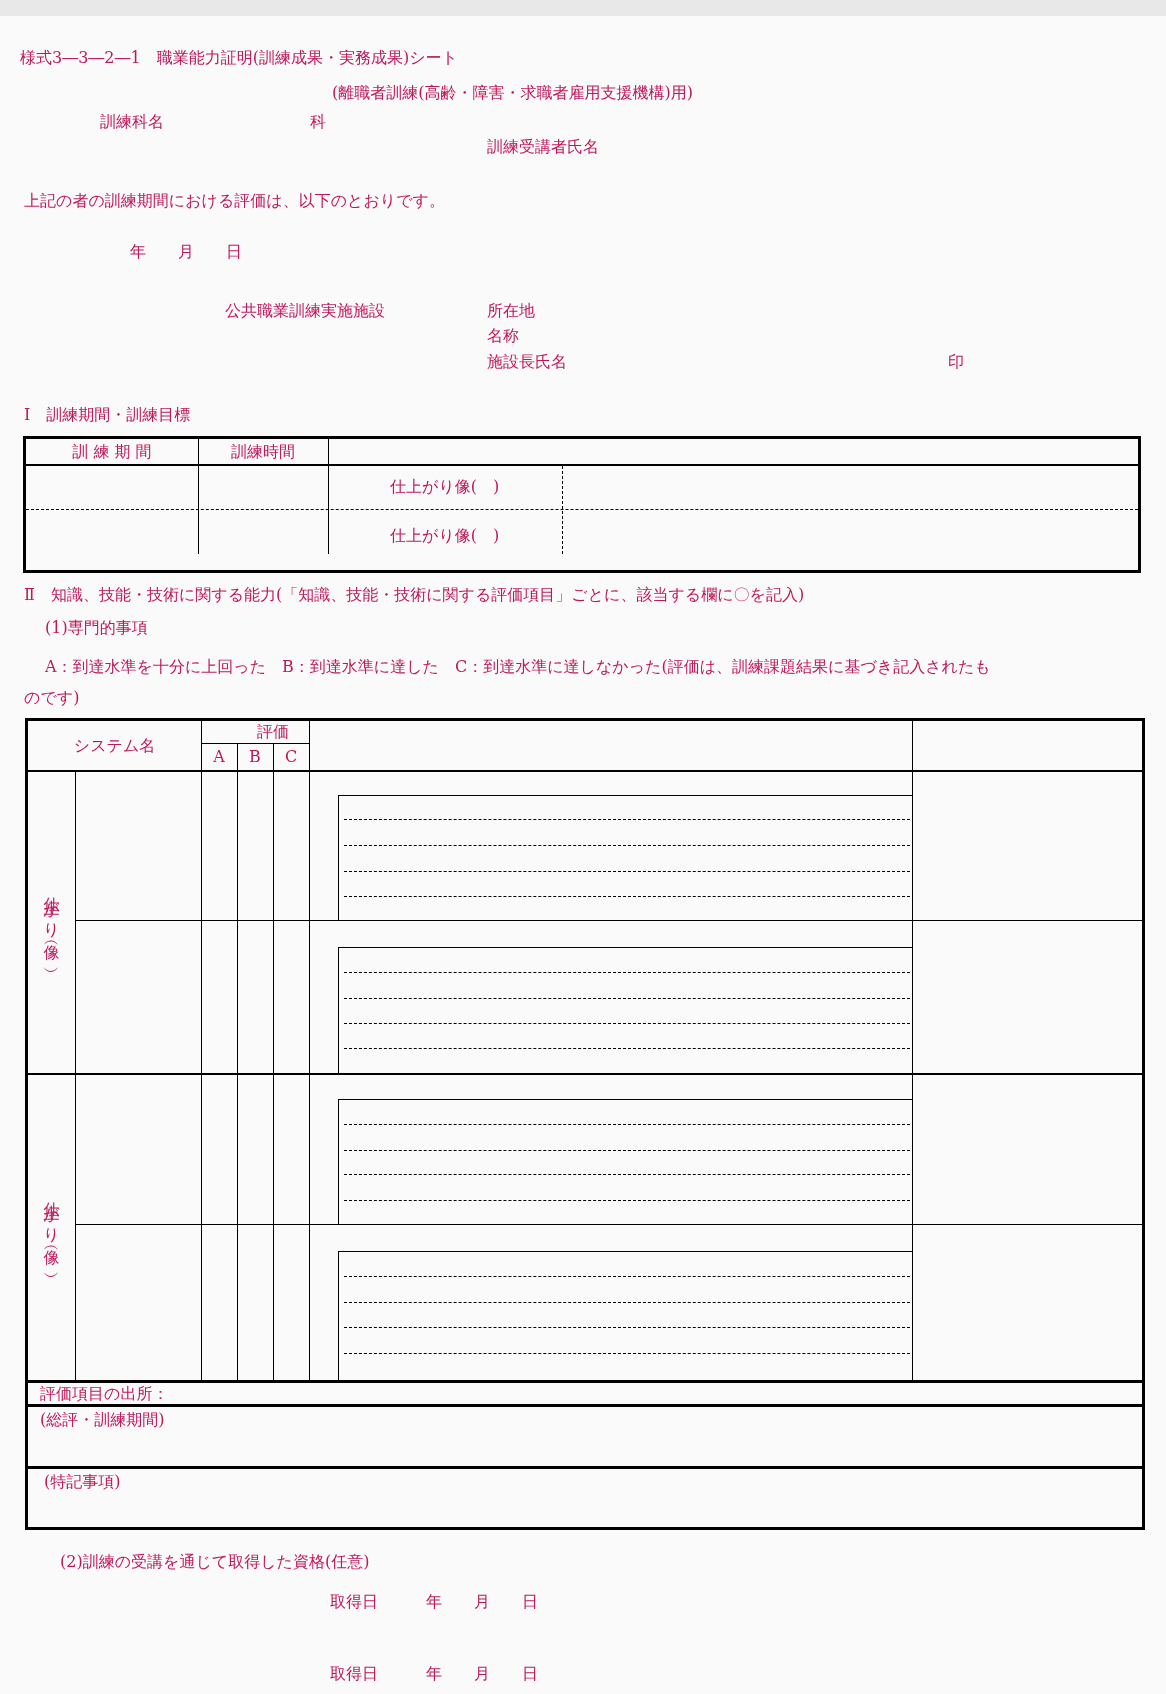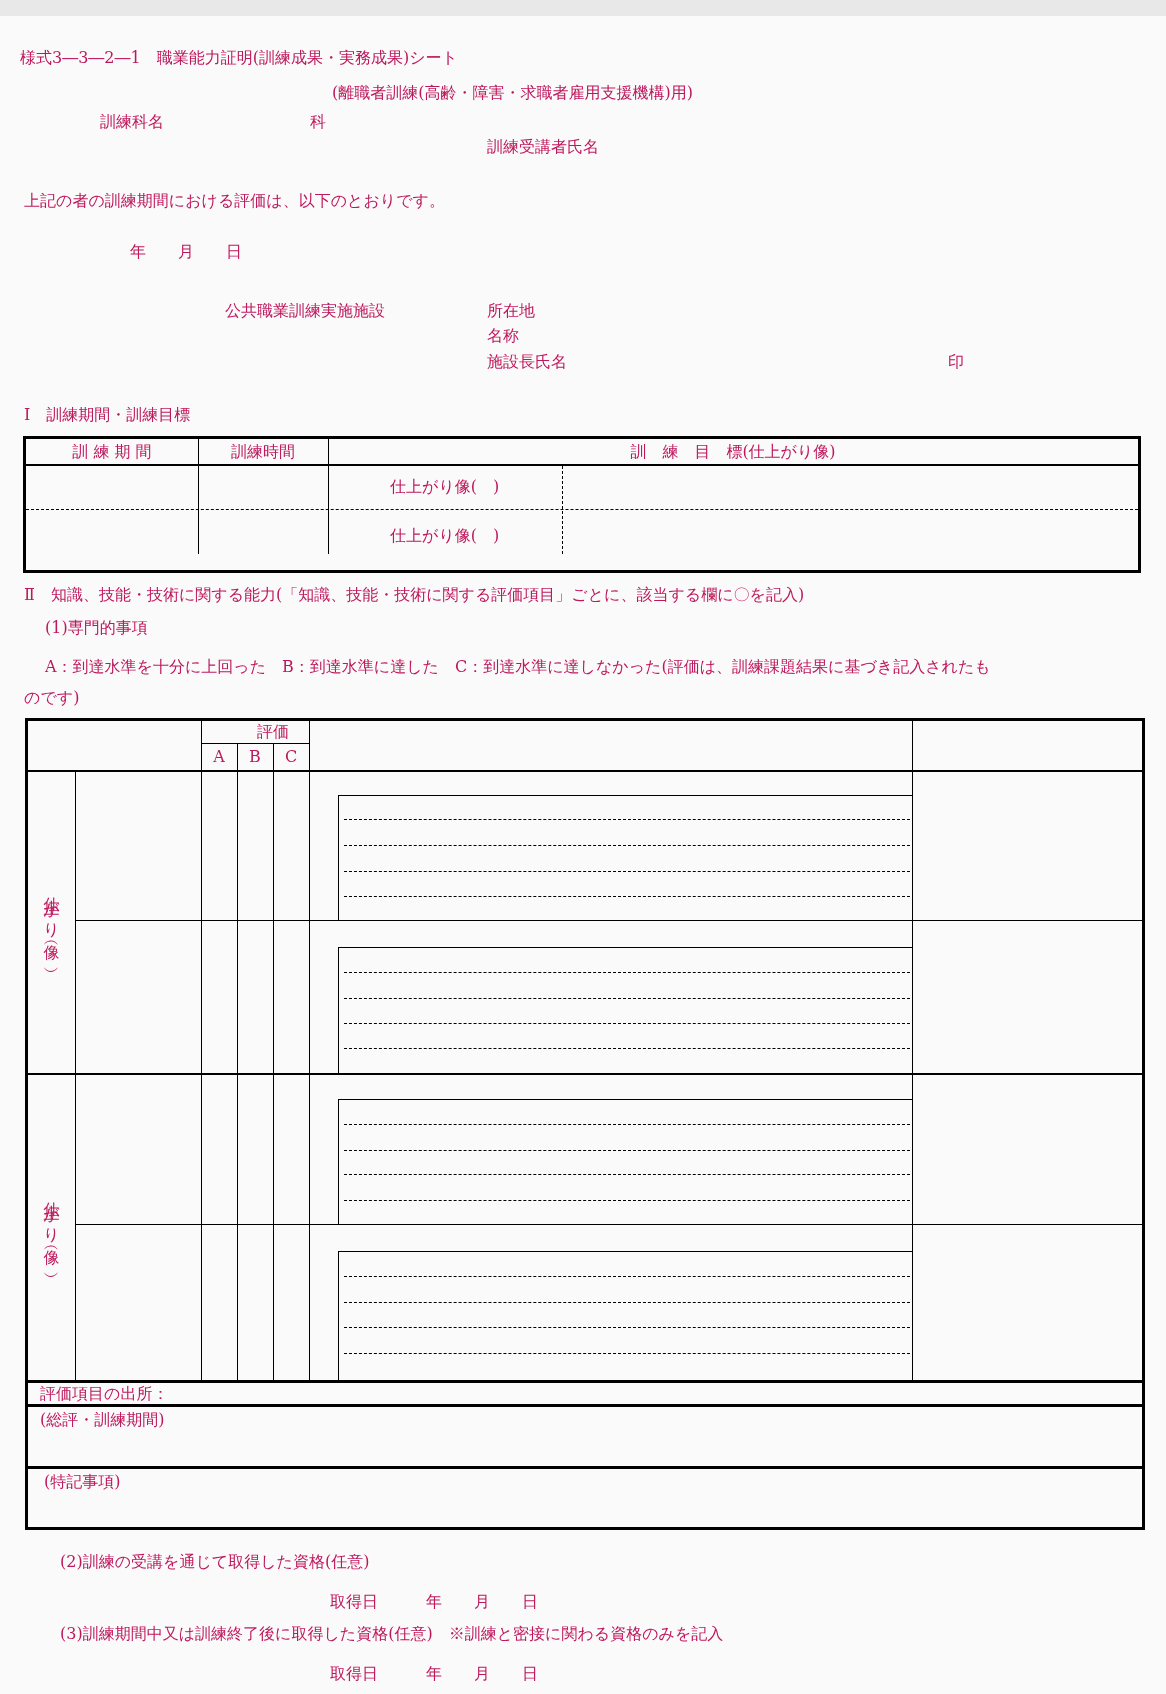--- a/index.html
+++ b/index.html
@@ -57,21 +57,20 @@
 
     <div class="vl" style="left:172px;top:0;height:115px;"></div>
     <div class="vl" style="left:302px;top:0;height:115px;"></div>
 
     <div class="dash-h" style="left:0;top:70px;width:1112px;"></div>
 
     <div class="dash-v" style="left:536px;top:27px;height:88px;"></div>
 
     <div class="abs center" style="left:0;top:0;width:172px;height:25px;">訓 練 期 間</div>
     <div class="abs center" style="left:172px;top:0;width:130px;height:25px;">訓練時間</div>
-    <div class="abs center" style="left:302px;top:0;width:810px;height:25px;">訓　練　目　標(仕上がり像)</div>
 
     <div class="txt" style="left:364px;top:40px;">仕上がり像(　)</div>
     <div class="txt" style="left:364px;top:89px;">仕上がり像(　)</div>
 
     <div class="fill" style="left:0;top:27px;width:172px;height:43px;"></div>
     <div class="fill" style="left:0;top:71px;width:172px;height:44px;"></div>
     <div class="fill" style="left:172px;top:27px;width:130px;height:43px;"></div>
     <div class="fill" style="left:172px;top:71px;width:130px;height:44px;"></div>
     <div class="fill" style="left:540px;top:27px;width:570px;height:43px;"></div>
     <div class="fill" style="left:540px;top:71px;width:570px;height:44px;"></div>
@@ -95,20 +94,21 @@
     <div class="vl" style="left:281px;top:0;height:659px;"></div>
     <div class="vl" style="left:884px;top:0;height:659px;"></div>
 
     <div class="hl" style="left:47px;top:199px;width:1067px;"></div>
     <div class="hl" style="left:0;top:352px;width:1114px;height:2px;"></div>
     <div class="hl" style="left:47px;top:503px;width:1067px;"></div>
     <div class="hl" style="left:0;top:659px;width:1114px;height:3px;"></div>
     <div class="hl" style="left:0;top:683px;width:1114px;height:3px;"></div>
     <div class="hl" style="left:0;top:745px;width:1114px;height:3px;"></div>
 
+    <div class="abs center" style="left:0;top:0;width:173px;height:49px;">システム名</div>
     <div class="abs center" style="left:191px;top:0;width:108px;height:22px;">評価</div>
     <div class="abs center" style="left:173px;top:22px;width:36px;height:27px;">A</div>
     <div class="abs center" style="left:209px;top:22px;width:36px;height:27px;">B</div>
     <div class="abs center" style="left:245px;top:22px;width:36px;height:27px;">C</div>
 
     <div class="vtext" style="left:0;top:51px;width:47px;height:301px;">仕上がり像（　）</div>
     <div class="vtext" style="left:0;top:354px;width:47px;height:305px;">仕上がり像（　）</div>
 
     <div class="ibox" style="left:310px;top:74px;width:574px;height:125px;"></div>
     <div class="dash-h" style="left:316px;top:98px;width:566px;"></div>
@@ -160,16 +160,15 @@
     <div class="txt" style="left:12px;top:665px;">評価項目の出所：</div>
     <div class="fill" style="left:160px;top:662px;width:950px;height:21px;"></div>
     <div class="txt" style="left:12px;top:691px;">(総評・訓練期間)</div>
     <div class="fill" style="left:0;top:710px;width:1114px;height:35px;"></div>
     <div class="txt" style="left:16px;top:753px;">(特記事項)</div>
     <div class="fill" style="left:0;top:772px;width:1114px;height:34px;"></div>
   </div>
 
   <div class="txt" style="left:60px;top:1538px;">(2)訓練の受講を通じて取得した資格(任意)</div>
   <div class="txt" style="left:330px;top:1578px;">取得日　　　年　　月　　日</div>
-  <div class="txt" style="left:60px;top:1610px;">(3)訓練期間中又は訓練終了後に取得した資格(任意)　※訓練と密接に関わる資格のみを記入</div>
   <div class="txt" style="left:330px;top:1650px;">取得日　　　年　　月　　日</div>
 
 </div>
 
 </body></html>

